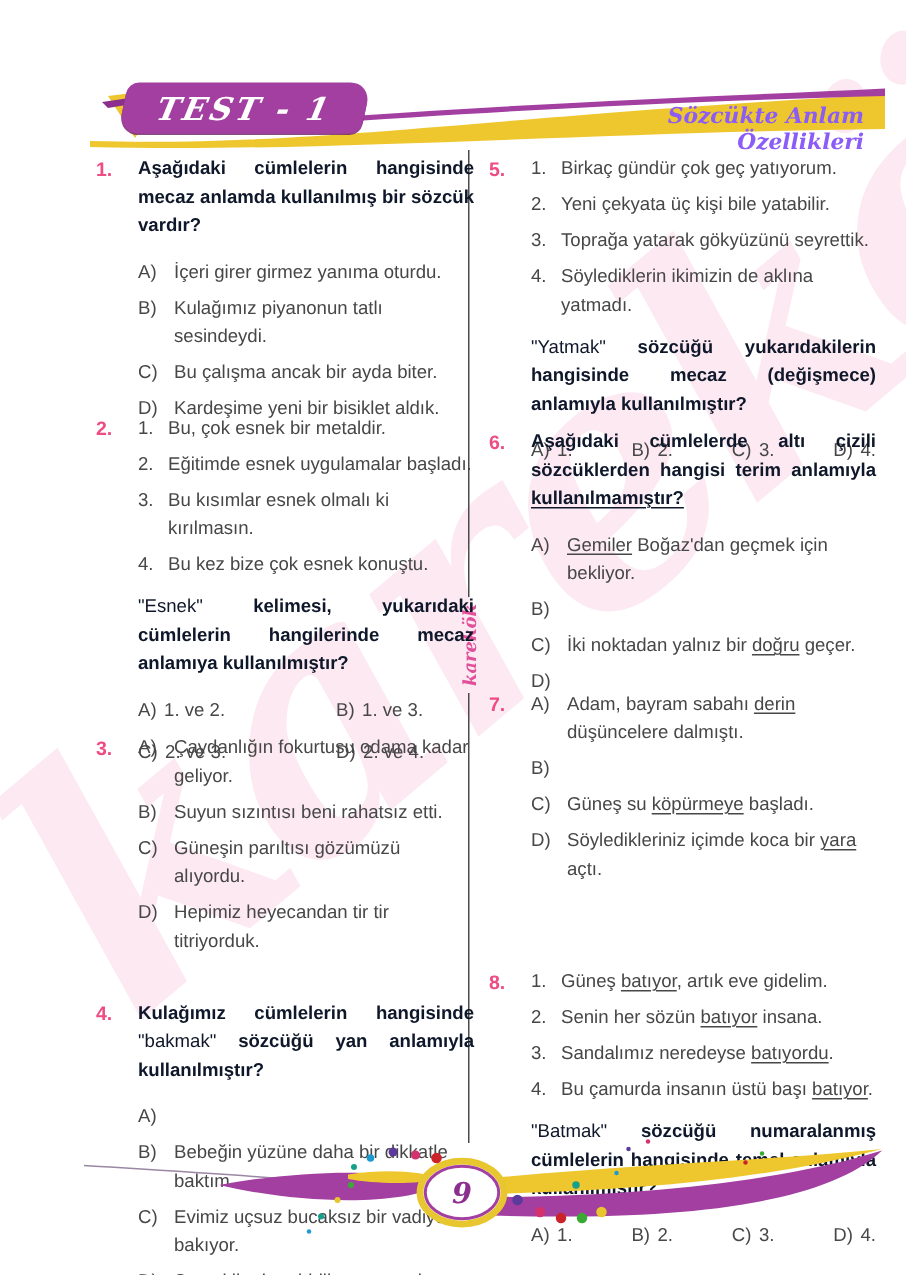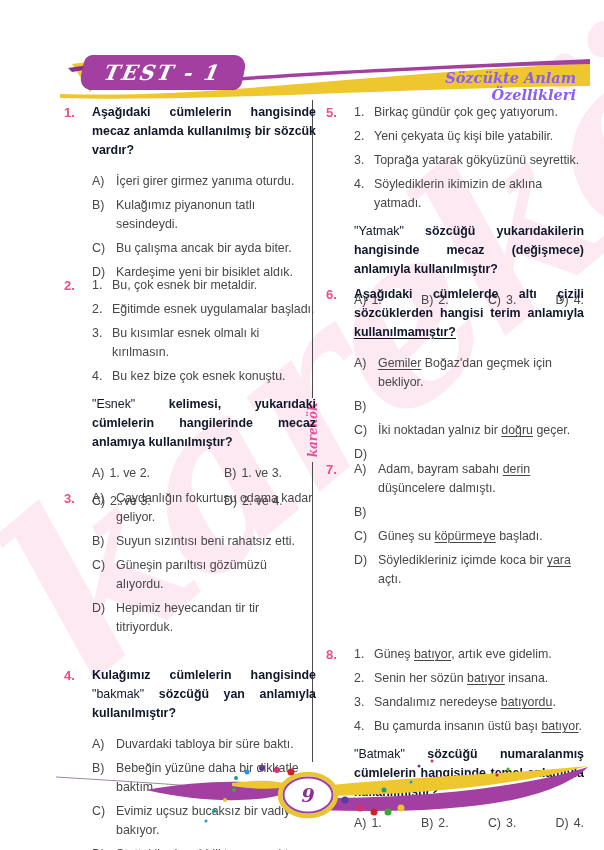--- a/index.html
+++ b/index.html
@@ -168,21 +168,20 @@
           </div>
         </div>
       </div>
       <div class="question" style="top: 666px;">
         <div class="q-num">4.</div>
         <div class="q-body">
           <div class="stem"><span>Kulağımız cümlelerin hangisinde </span><span class="plain">"bakmak"</span><span> sözcüğü yan anlamıyla kullanılmıştır?</span></div>
           <div class="opts list">
             <div class="opt">
               <span class="opt-label">A)</span>
-              <span class="opt-text"><span>Duvardaki tabloya bir süre baktı.</span></span>
             </div>
             <div class="opt">
               <span class="opt-label">B)</span>
               <span class="opt-text"><span>Bebeğin yüzüne daha bir dikkatle baktım.</span></span>
             </div>
             <div class="opt">
               <span class="opt-label">C)</span>
               <span class="opt-text"><span>Evimiz uçsuz bucaksız bir vadiye bakıyor.</span></span>
             </div>
             <div class="opt">

